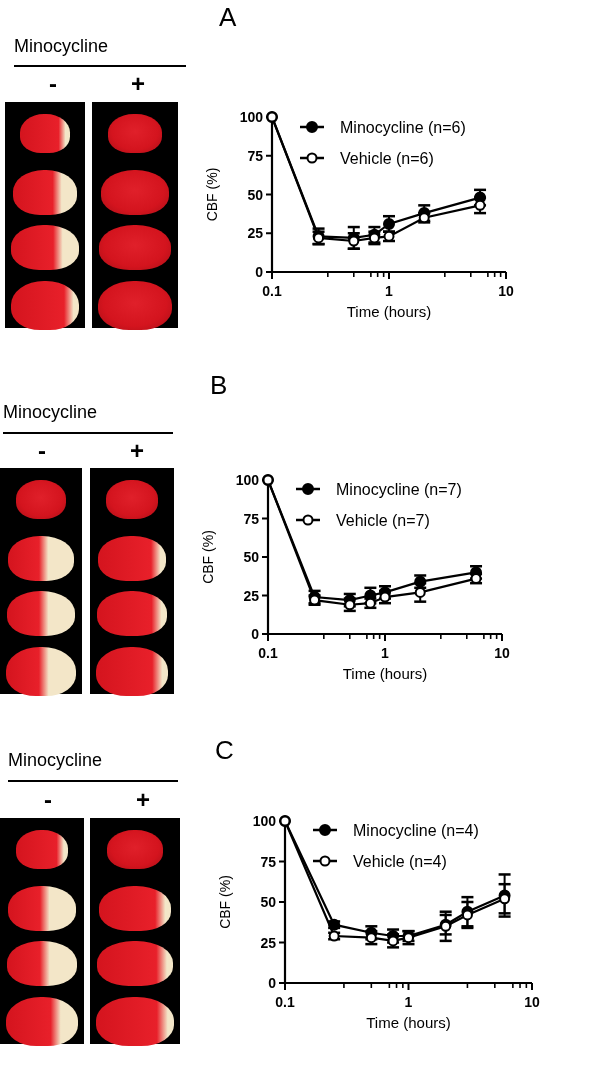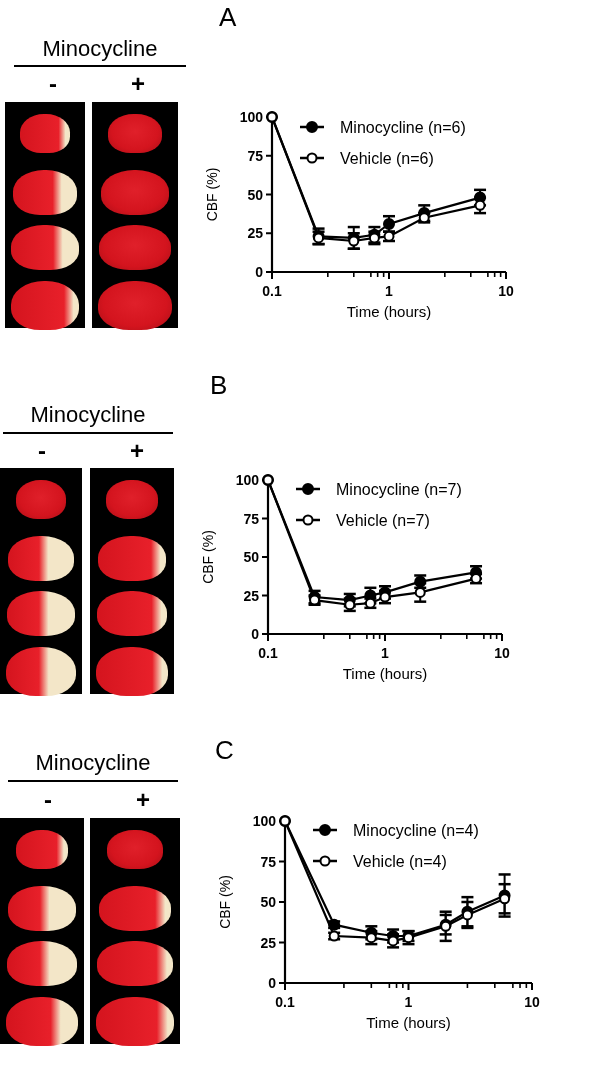--- a/index.html
+++ b/index.html
@@ -1,18 +1,18 @@
 <!DOCTYPE html>
 <html><head>
 <meta charset="utf-8">
 <style>
   html,body{margin:0;padding:0;background:#ffffff;}
   body{width:600px;height:1066px;position:relative;overflow:hidden;font-family:"Liberation Sans",sans-serif;color:#000;}
   .panel-letter{position:absolute;font-size:26px;font-family:"Liberation Sans",sans-serif;}
-  .treat-title{position:absolute;font-size:22px;text-align:center;}
+  .treat-title{position:absolute;font-size:18px;text-align:left;}
   .treat-rule{position:absolute;height:2px;background:#000;}
   .sign{position:absolute;font-size:24px;font-weight:bold;text-align:center;width:30px;}
   .brain-col{position:absolute;background:#000;}
   .brain{position:absolute;border-radius:48% 48% 42% 42%;}
   svg.chart{position:absolute;left:0;top:0;overflow:visible;}
   svg text{font-family:"Liberation Sans",sans-serif;}
 </style>
 </head>
 <body>
 

